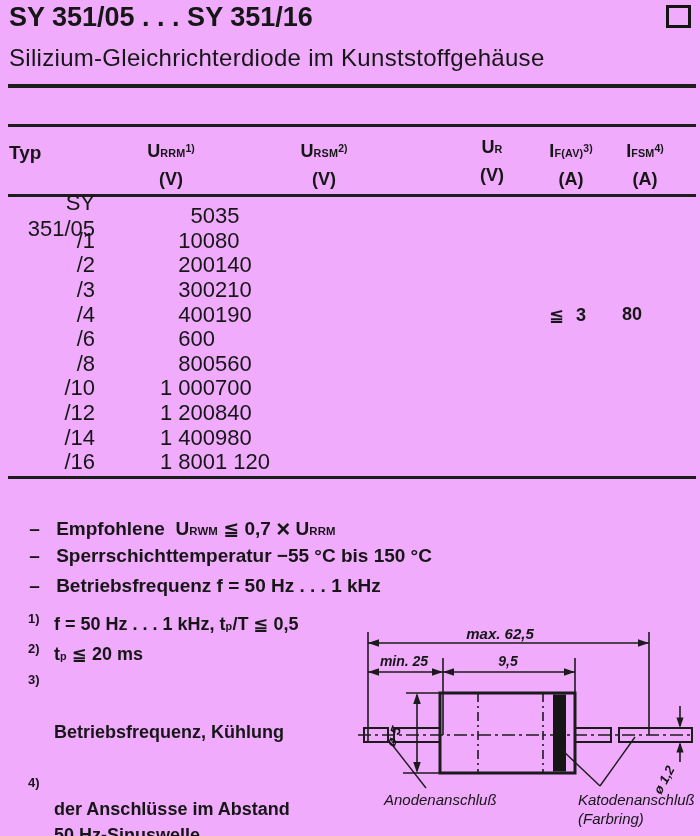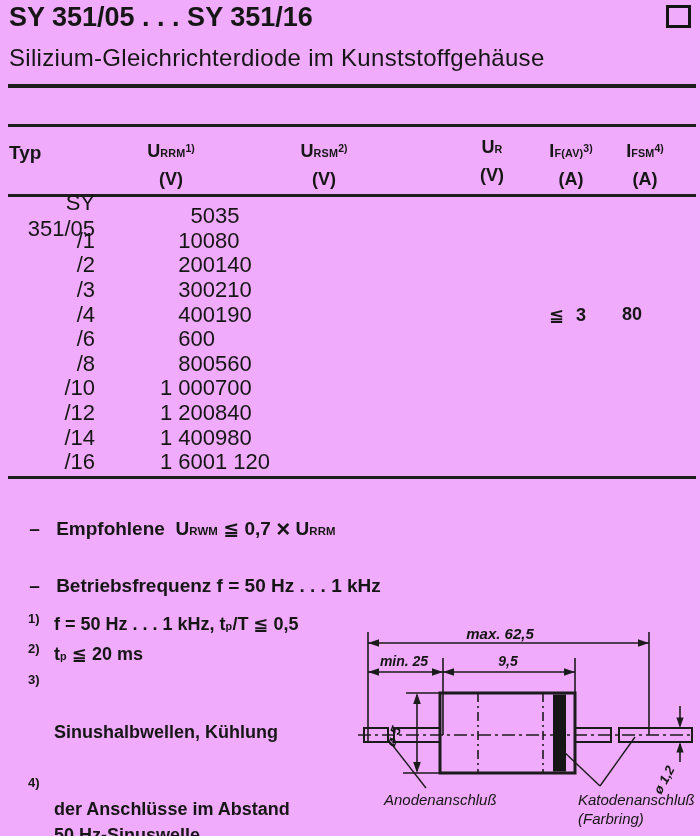--- a/index.html
+++ b/index.html
@@ -118,44 +118,47 @@
         <span class="c-urrm">1 200</span>
         <span class="c-ur">840</span>
       </div>
     <div class="trow">
         <span class="c-typ">/14</span>
         <span class="c-urrm">1 400</span>
         <span class="c-ur">980</span>
       </div>
     <div class="trow">
         <span class="c-typ">/16</span>
-        <span class="c-urrm">1 600</span>
+        <span class="c-urrm">1 800</span>
         <span class="c-ur">1 120</span>
       </div>
   </div>
 
   <div class="shared" style="left:549px;top:304px;"><span>≦</span><span style="margin-left:12px;">3</span></div>
   <div class="shared" style="left:622px;top:304px;">80</div>
 
   <div class="spec" style="top:493px;">
     <span class="dash">–</span><span>Empfohlene  </span><span>U</span><span class="sb">RWM</span><span> ≦ 0,7 </span><span class="big-x">×</span><span> U</span><span class="sb">RRM</span>
   </div>
+  <div class="spec" style="top:523px;">
+    <span class="dash">–</span><span>Sperrschichttemperatur −55 °C bis 150 °C</span>
+  </div>
   <div class="spec" style="top:553px;">
     <span class="dash">–</span><span>Betriebsfrequenz f = 50 Hz . . . 1 kHz</span>
   </div>
 
   <div class="fn" style="top:587px;">
     <span class="fm">1)</span><span>f = 50 Hz . . . 1 kHz, t</span><span class="sb">p</span><span>/T ≦ 0,5</span>
   </div>
   <div class="fn" style="top:617px;">
     <span class="fm">2)</span><span>t</span><span class="sb">p</span><span> ≦ 20 ms</span>
   </div>
   <div class="fn" style="top:648px;">
     <span class="fm">3)</span><div class="fnblock">
-      <div>Sinushalbwellen, Kühlung</div>
+      <div>Betriebsfrequenz, Kühlung</div>
       <div>der Anschlüsse im Abstand</div>
       
       
     </div>
   </div>
   <div class="fn" style="top:751px;">
     <span class="fm">4)</span><div class="fnblock">
       <div>50 Hz-Sinuswelle</div>
       
     </div>

